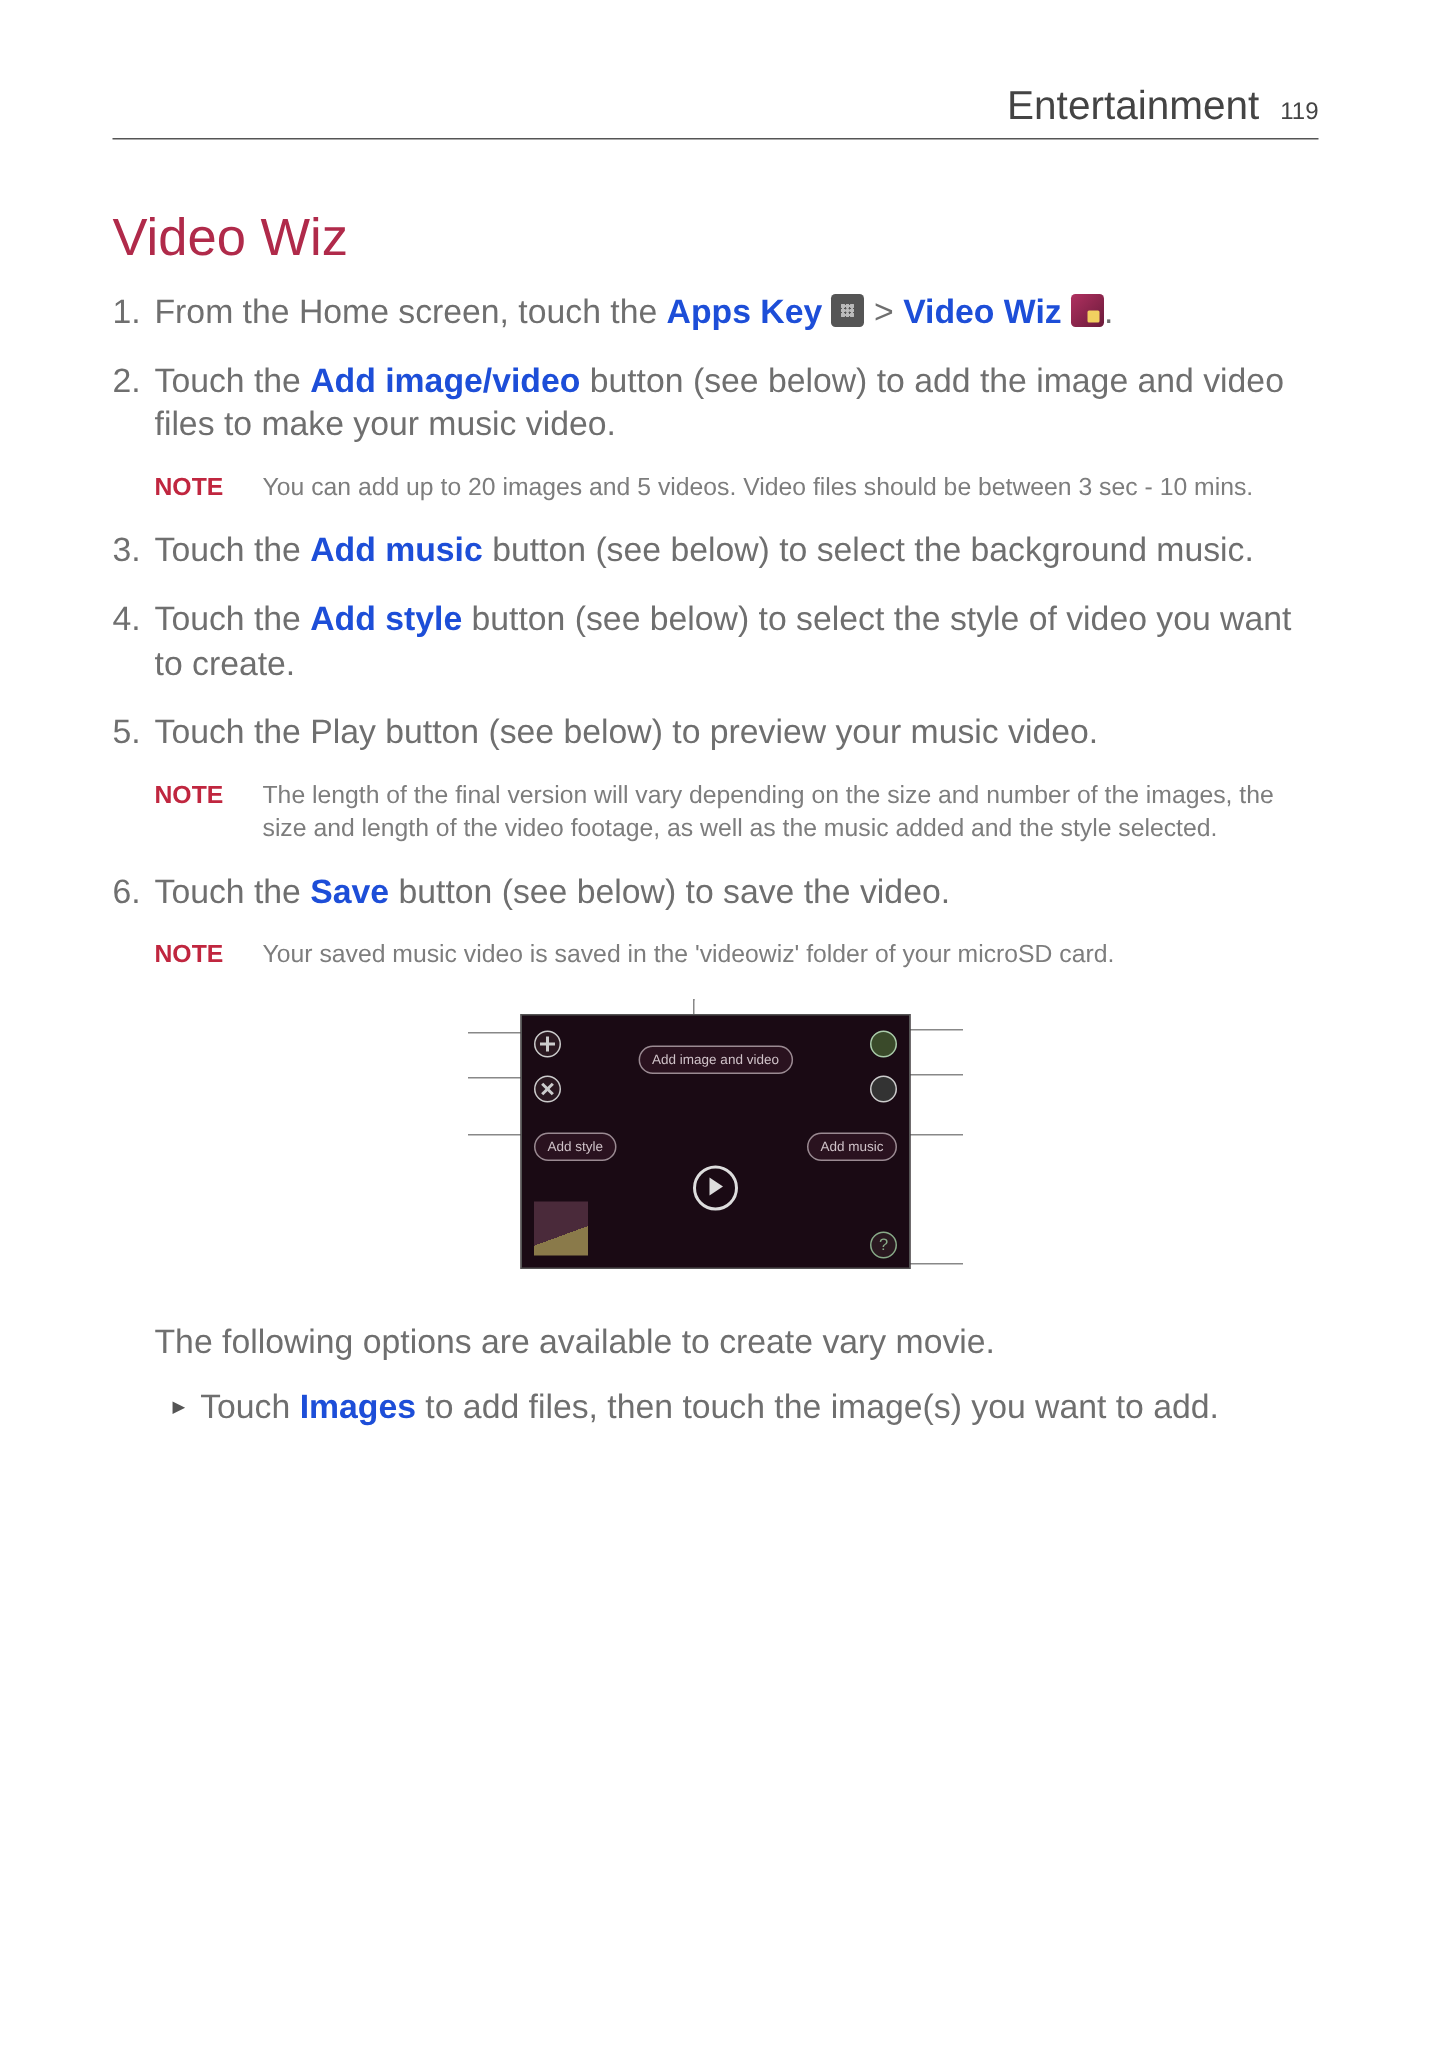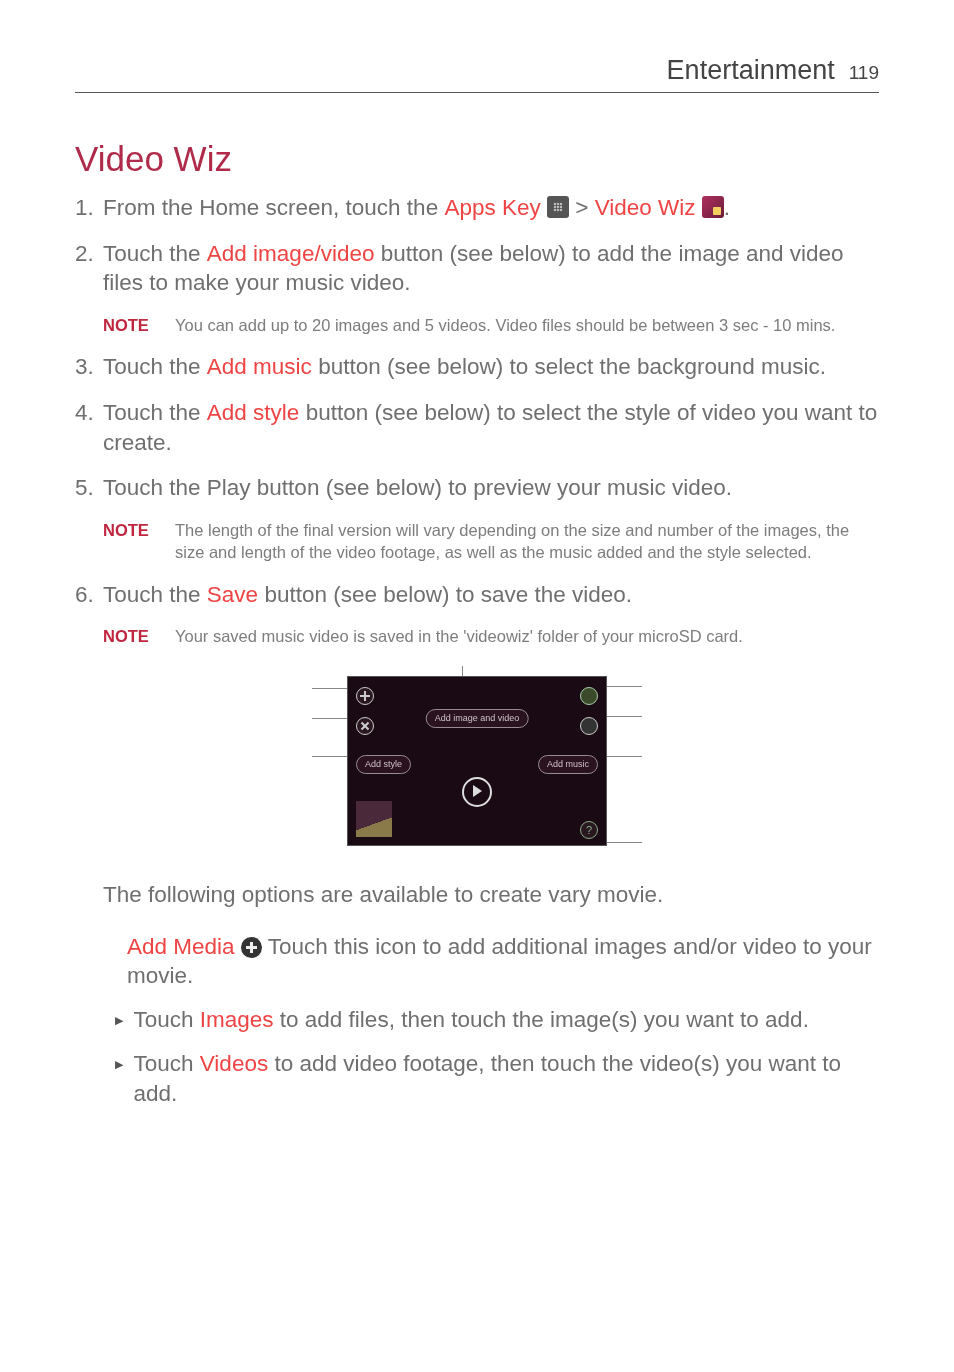--- a/index.html
+++ b/index.html
@@ -26,21 +26,21 @@
     padding-bottom: 6px;
     margin-bottom: 46px;
   }
   .header-title {
     font-size: 27px;
     color: #444;
     font-weight: 400;
     margin-right: 14px;
   }
   .header-page {
-    font-size: 19px;
+    font-size: 16px;
     color: #444;
     font-weight: 500;
   }
   h1.section {
     color: #b02a4a;
     font-size: 35px;
     font-weight: 500;
     margin: 0 0 14px 0;
   }
   .body {
@@ -60,22 +60,22 @@
     margin-bottom: 16px;
   }
   ol.steps > li > .num {
     width: 28px;
     flex: none;
   }
   ol.steps > li > .txt {
     flex: 1;
   }
   .bold {
-    color: #ef4444;
-    font-weight: 400;
+    color: #1d4ed8;
+    font-weight: 700;
   }
   .inline-icon {
     display: inline-block;
     vertical-align: -3px;
     width: 22px;
     height: 22px;
     background: #555;
     border-radius: 3px;
     position: relative;
   }
@@ -158,21 +158,21 @@
   }
   .shot-btn {
     position: absolute;
     border: 1px solid #9a8a92;
     border-radius: 10px;
     color: #cfc2c8;
     font-size: 9px;
     padding: 3px 8px;
     background: rgba(80,40,60,.3);
   }
-  .shot-addimg { top: 32px; left: 50%; transform: translateX(-50%); }
+  .shot-addimg { top: 20px; left: 50%; transform: translateX(-50%); }
   .shot-addstyle { top: 78px; left: 8px; }
   .shot-addmusic { top: 78px; right: 8px; }
   .shot-play {
     position: absolute;
     top: 100px; left: 50%; transform: translateX(-50%);
     width: 26px; height: 26px; border: 2px solid #ddd; border-radius: 50%;
   }
   .shot-play::after {
     content:"";
     position:absolute; left:9px; top:6px;
@@ -335,32 +335,23 @@
           <div class="shot-btn shot-addstyle">Add style</div>
           <div class="shot-btn shot-addmusic">Add music</div>
           <div class="shot-play"></div>
           <div class="shot-thumb"></div>
         </div>
       </div>
     </div>
 
     <p class="after-shot">The following options are available to create vary movie.</p>
 
-    <p class="sub-block">
-      <span class="bold">Add Media</span>
-      <span class="inline-icon addmedia"></span><span> Touch this icon to add additional images and/or video to your movie.</span>
-    </p>
 
     <ul class="tri">
       <li>
         <span>
           <span>Touch </span><span class="bold">Images</span><span> to add files, then touch the image(s) you want to add.</span>
         </span>
       </li>
-      <li>
-        <span>
-          <span>Touch </span><span class="bold">Videos</span><span> to add video footage, then touch the video(s) you want to add.</span>
-        </span>
-      </li>
     </ul>
 
   </div>
 </div>
 
 </body></html>

